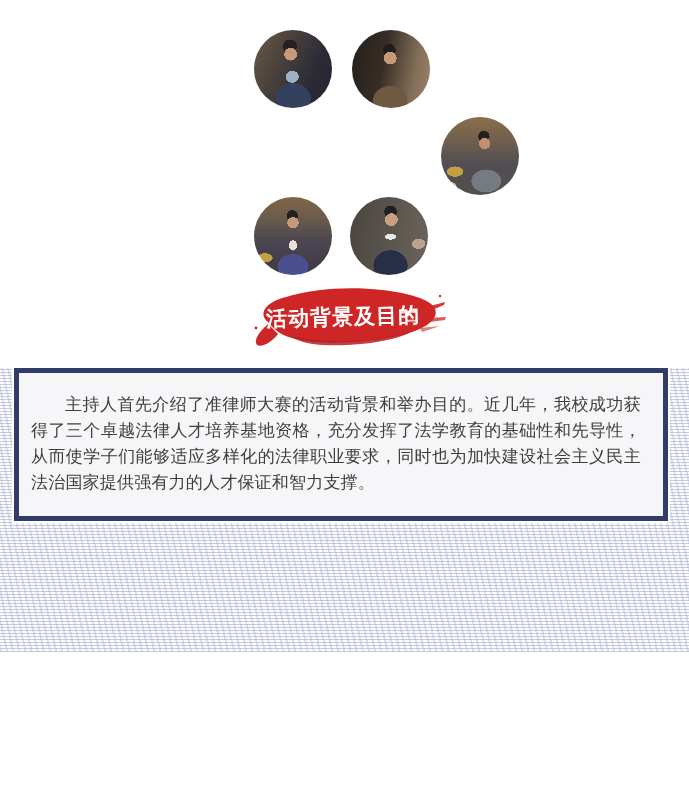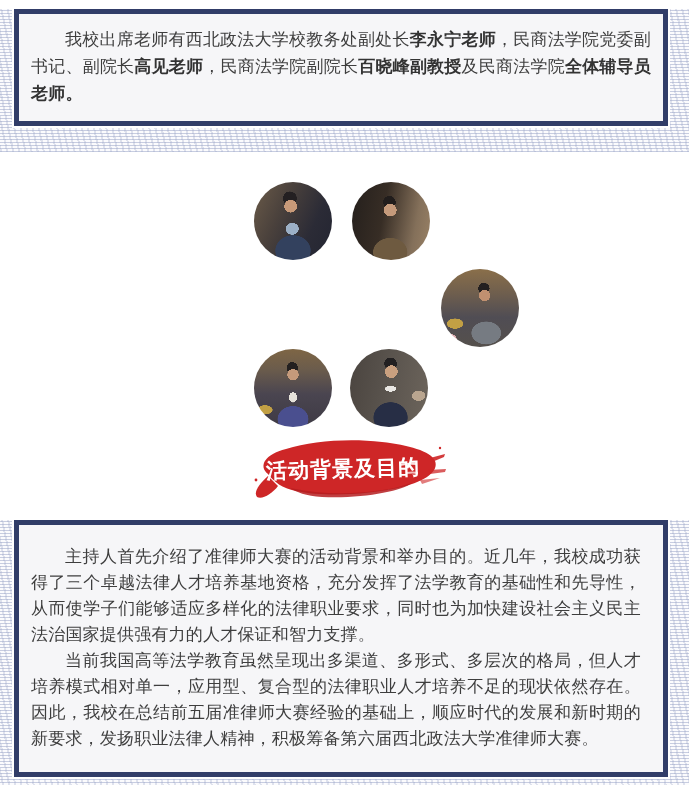--- a/index.html
+++ b/index.html
@@ -121,25 +121,20 @@
     letter-spacing:1px;
     color:var(--banner-text-color,#ffffff);
     transform:rotate(-1.5deg);
   }
 </style>
 </head>
 <body>
 
 <div class="page">
 
-  <section class="pattern-section intro-section">
-    <div class="frame-box intro-box">
-      <p><span>我校出席老师有西北政法大学校教务处副处长</span><b>李永宁老师</b><span>，民商法学院党委副书记、副院长</span><b>高见老师</b><span>，民商法学院副院长</span><b>百晓峰副教授</b><span>及民商法学院</span><b>全体辅导员老师。</b></p>
-    </div>
-  </section>
 
   <section class="collage-section">
     <div class="photo p1"></div>
     <div class="photo p2"></div>
     <div class="photo p3"></div>
     <div class="photo p4"></div>
     <div class="photo p5"></div>
     <div class="photo p6"></div>
 
     <div class="banner">
@@ -162,17 +157,16 @@
         <circle cx="12" cy="58" r="1.1" style="fill:var(--banner-red,#ce2627)"></circle>
         <circle cx="190" cy="12" r="1.2" style="fill:var(--banner-red,#ce2627)"></circle>
       </svg>
       <span class="banner-label">活动背景及目的</span>
     </div>
   </section>
 
   <section class="pattern-section background-section">
     <div class="frame-box background-box">
       <p>主持人首先介绍了准律师大赛的活动背景和举办目的。近几年，我校成功获得了三个卓越法律人才培养基地资格，充分发挥了法学教育的基础性和先导性，从而使学子们能够适应多样化的法律职业要求，同时也为加快建设社会主义民主法治国家提供强有力的人才保证和智力支撑。</p>
-      <p>当前我国高等法学教育虽然呈现出多渠道、多形式、多层次的格局，但人才培养模式相对单一，应用型、复合型的法律职业人才培养不足的现状依然存在。因此，我校在总结前五届准律师大赛经验的基础上，顺应时代的发展和新时期的新要求，发扬职业法律人精神，积极筹备第六届西北政法大学准律师大赛。</p>
     </div>
   </section>
 
 </div>
 
 </body></html>

